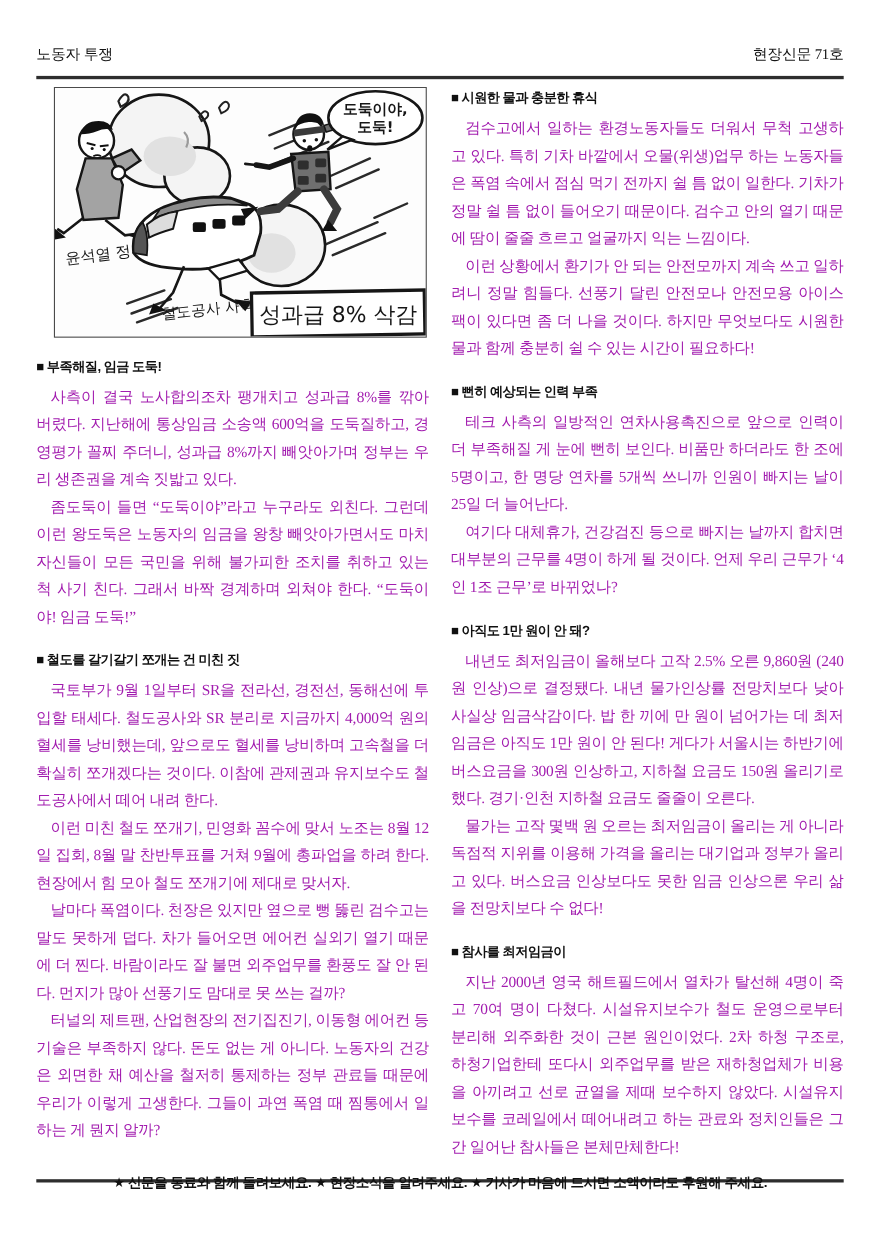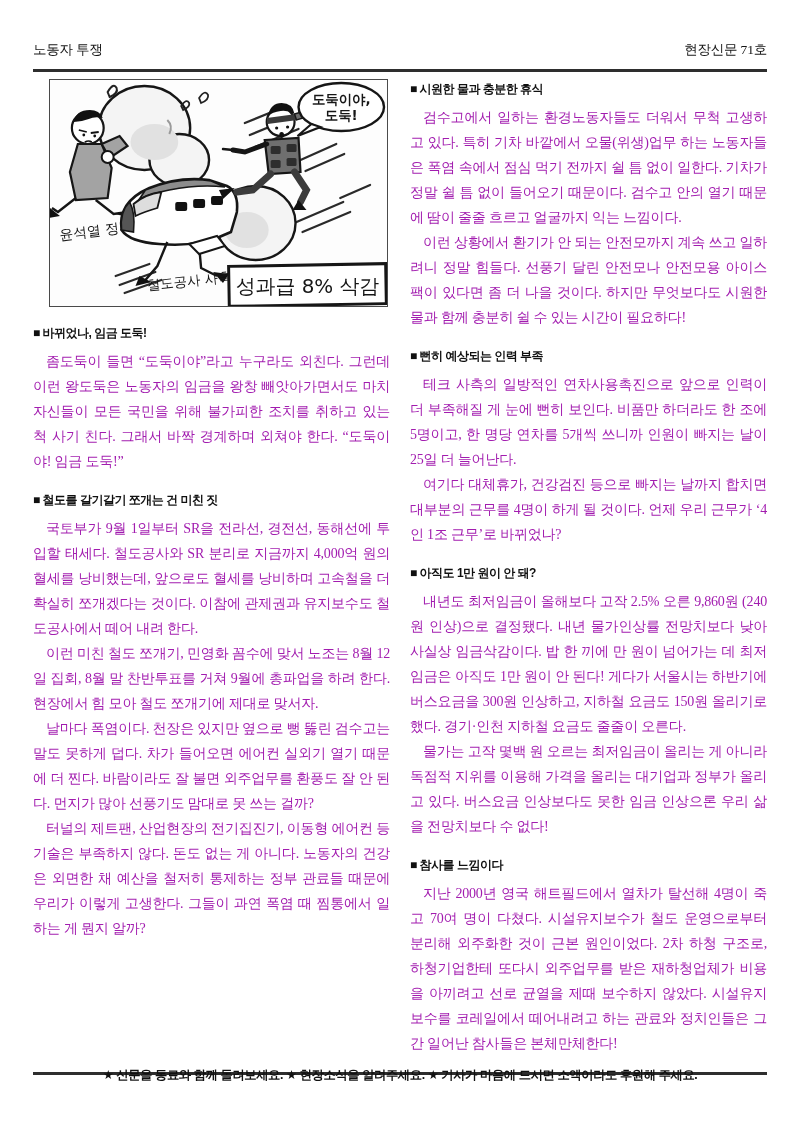--- a/index.html
+++ b/index.html
@@ -131,21 +131,22 @@
           </g>
 
           <g>
             <rect x="180" y="185" width="158" height="40" fill="#fff" stroke="#161616" stroke-width="3" transform="rotate(-1 259 205)"></rect>
             <text class="hand" x="259" y="213" font-size="20" text-anchor="middle">성과급 8% 삭감</text>
           </g>
         </svg>
       </figure>
 
     <section class="article">
-          <h2 class="article-heading">■ 바뀌었나, 임금 도둑!</h2>
+          <h2 class="article-heading">■ 부족해질, 임금 도둑!</h2>
+          <p class="article-para">사측이 결국 노사합의조차 팽개치고 성과급 8%를 깎아 버렸다. 지난해에 통상임금 소송액 600억을 도둑질하고, 경영평가 꼴찌 주더니, 성과급 8%까지 빼앗아가며 정부는 우리 생존권을 계속 짓밟고 있다.</p>
           <p class="article-para">좀도둑이 들면 “도둑이야”라고 누구라도 외친다. 그런데 이런 왕도둑은 노동자의 임금을 왕창 빼앗아가면서도 마치 자신들이 모든 국민을 위해 불가피한 조치를 취하고 있는 척 사기 친다. 그래서 바짝 경계하며 외쳐야 한다. “도둑이야! 임금 도둑!”</p>
         </section>
         <section class="article">
           <h2 class="article-heading">■ 철도를 갈기갈기 쪼개는 건 미친 짓</h2>
           <p class="article-para">국토부가 9월 1일부터 SR을 전라선, 경전선, 동해선에 투입할 태세다. 철도공사와 SR 분리로 지금까지 4,000억 원의 혈세를 낭비했는데, 앞으로도 혈세를 낭비하며 고속철을 더 확실히 쪼개겠다는 것이다. 이참에 관제권과 유지보수도 철도공사에서 떼어 내려 한다.</p>
           <p class="article-para">이런 미친 철도 쪼개기, 민영화 꼼수에 맞서 노조는 8월 12일 집회, 8월 말 찬반투표를 거쳐 9월에 총파업을 하려 한다. 현장에서 힘 모아 철도 쪼개기에 제대로 맞서자.</p>
         </section>
         <section class="article">
           <p class="article-para">날마다 폭염이다. 천장은 있지만 옆으로 뻥 뚫린 검수고는 말도 못하게 덥다. 차가 들어오면 에어컨 실외기 열기 때문에 더 찐다. 바람이라도 잘 불면 외주업무를 환풍도 잘 안 된다. 먼지가 많아 선풍기도 맘대로 못 쓰는 걸까?</p>
           <p class="article-para">터널의 제트팬, 산업현장의 전기집진기, 이동형 에어컨 등 기술은 부족하지 않다. 돈도 없는 게 아니다. 노동자의 건강은 외면한 채 예산을 철저히 통제하는 정부 관료들 때문에 우리가 이렇게 고생한다. 그들이 과연 폭염 때 찜통에서 일하는 게 뭔지 알까?</p>
@@ -163,21 +164,21 @@
           <h2 class="article-heading">■ 뻔히 예상되는 인력 부족</h2>
           <p class="article-para">테크 사측의 일방적인 연차사용촉진으로 앞으로 인력이 더 부족해질 게 눈에 뻔히 보인다. 비품만 하더라도 한 조에 5명이고, 한 명당 연차를 5개씩 쓰니까 인원이 빠지는 날이 25일 더 늘어난다.</p>
           <p class="article-para">여기다 대체휴가, 건강검진 등으로 빠지는 날까지 합치면 대부분의 근무를 4명이 하게 될 것이다. 언제 우리 근무가 ‘4인 1조 근무’로 바뀌었나?</p>
         </section>
         <section class="article">
           <h2 class="article-heading">■ 아직도 1만 원이 안 돼?</h2>
           <p class="article-para">내년도 최저임금이 올해보다 고작 2.5% 오른 9,860원 (240원 인상)으로 결정됐다. 내년 물가인상률 전망치보다 낮아 사실상 임금삭감이다. 밥 한 끼에 만 원이 넘어가는 데 최저임금은 아직도 1만 원이 안 된다! 게다가 서울시는 하반기에 버스요금을 300원 인상하고, 지하철 요금도 150원 올리기로 했다. 경기·인천 지하철 요금도 줄줄이 오른다.</p>
           <p class="article-para">물가는 고작 몇백 원 오르는 최저임금이 올리는 게 아니라 독점적 지위를 이용해 가격을 올리는 대기업과 정부가 올리고 있다. 버스요금 인상보다도 못한 임금 인상으론 우리 삶을 전망치보다 수 없다!</p>
         </section>
         <section class="article">
-          <h2 class="article-heading">■ 참사를 느낌이다</h2>
+          <h2 class="article-heading">■ 참사를 최저임금이</h2>
           <p class="article-para">지난 2000년 영국 해트필드에서 열차가 탈선해 4명이 죽고 70여 명이 다쳤다. 시설유지보수가 철도 운영으로부터 분리해 외주화한 것이 근본 원인이었다. 2차 하청 구조로, 하청기업한테 또다시 외주업무를 받은 재하청업체가 비용을 아끼려고 선로 균열을 제때 보수하지 않았다. 시설유지보수를 코레일에서 떼어내려고 하는 관료와 정치인들은 그간 일어난 참사들은 본체만체한다!</p>
         </section>
       </div>
 
   </div>
 
   <div class="footer-rule"></div>
   <div class="footer-note">★ 신문을 동료와 함께 돌려보세요. ★ 현장소식을 알려주세요. ★ 기사가 마음에 드시면 소액이라도 후원해 주세요.</div>
 
 </div>

